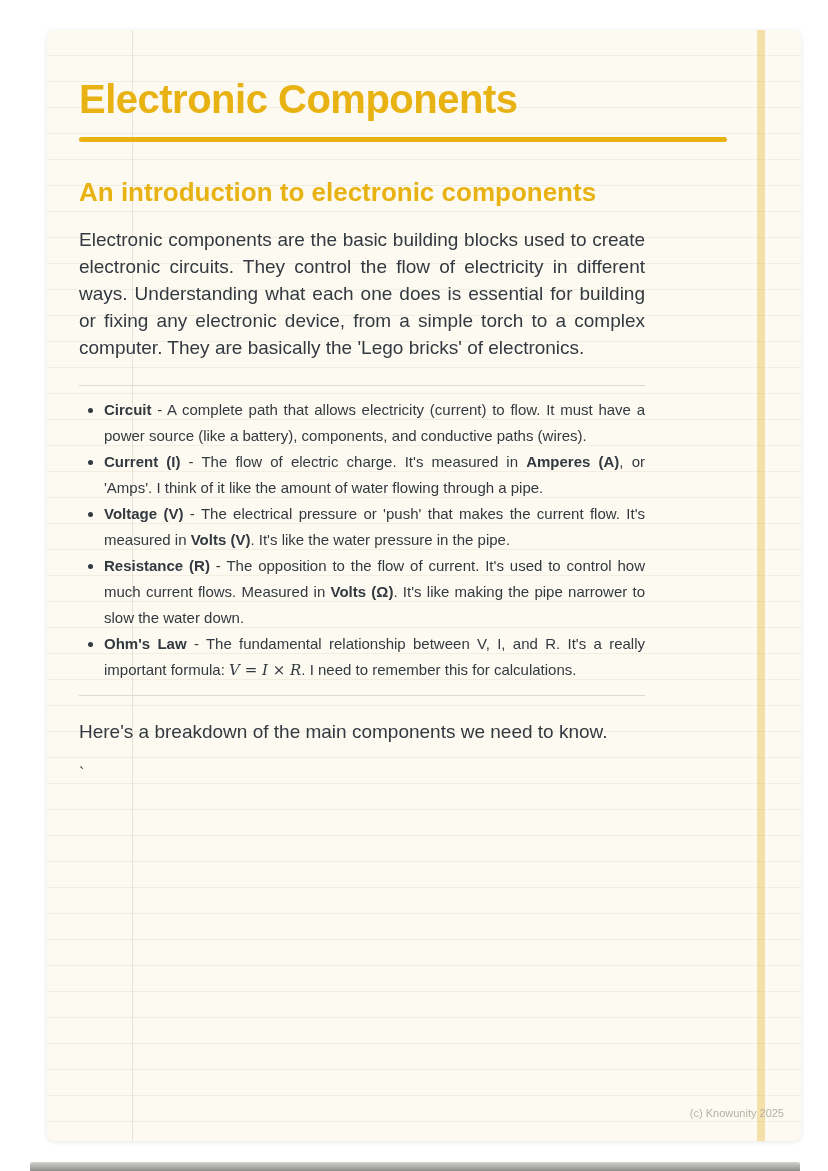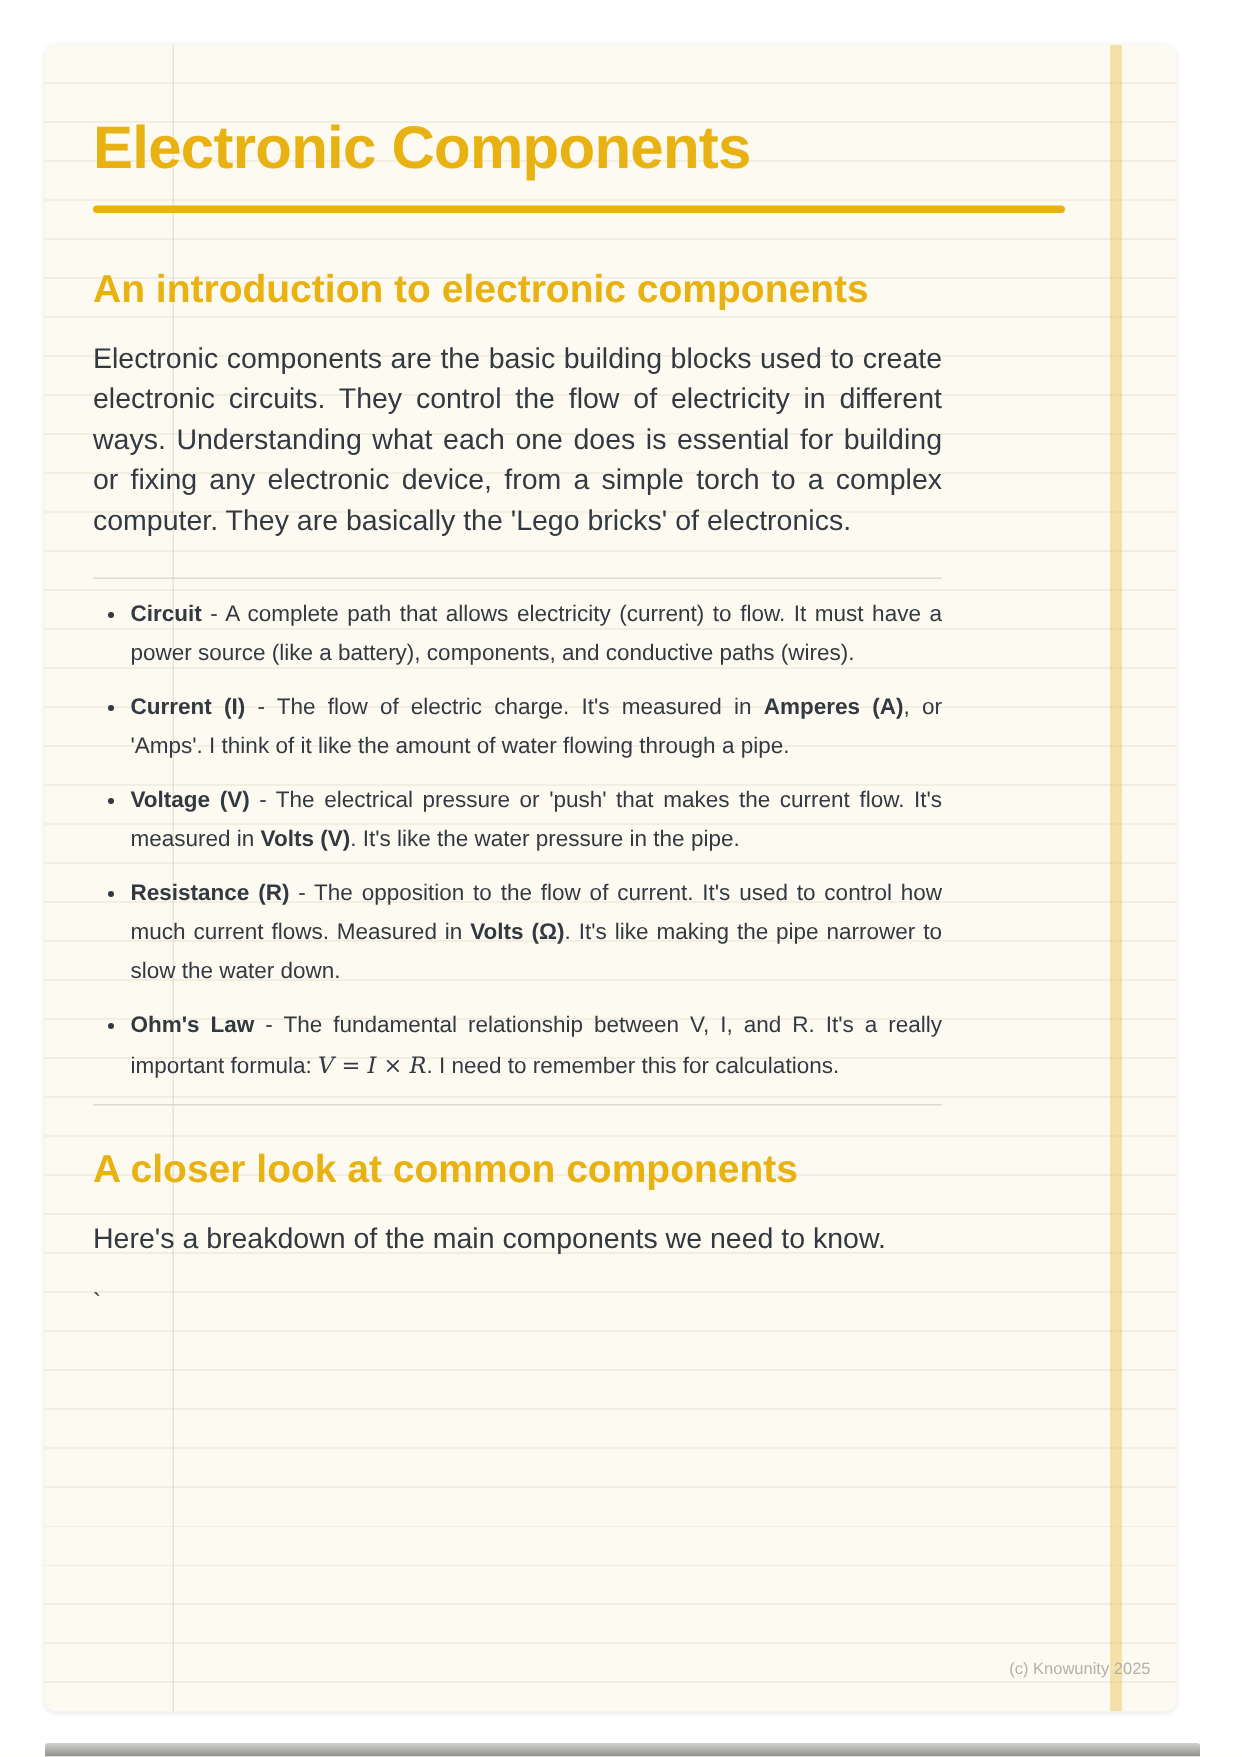--- a/index.html
+++ b/index.html
@@ -10,21 +10,21 @@
   * { margin: 0; padding: 0; box-sizing: border-box; }
   html, body { width: 828px; height: 1171px; }
   body {
     background: #ffffff;
     font-family: "Liberation Sans", sans-serif;
     position: relative;
     overflow: hidden;
   }
   .paper {
     position: absolute;
-    left: 30px; top: 30px;
+    left: 47px; top: 30px;
     width: 754px; height: 1111px;
     background: var(--paper);
     border-radius: 8px;
     box-shadow: 0 1px 5px rgba(0,0,0,0.10);
     overflow: hidden;
   }
   .ruling {
     position: absolute; inset: 0;
     background: repeating-linear-gradient(
       to bottom,
@@ -83,21 +83,20 @@
   hr.divider-2 { margin-top: 12px; }
   ul.definitions-list {
     width: 566px;
     margin-top: 11px;
     padding-left: 25px;
     color: var(--ink);
     font-size: 15px;
   }
   ul.definitions-list li {
     line-height: 26px;
-    margin-top: 10px;
     text-align: justify;
   }
   .b { font-weight: 700; }
   .math {
     font-family: "DejaVu Serif", serif;
     font-style: italic;
   }
   p.stray-char {
     margin-top: 16px;
     color: var(--ink);
@@ -138,21 +137,20 @@
     <ul class="definitions-list">
         <li><span class="b">Circuit</span><span> - A complete path that allows electricity (current) to flow. It must have a power source (like a battery), components, and conductive paths (wires).</span></li>
         <li><span class="b">Current (I)</span><span> - The flow of electric charge. It's measured in </span><span class="b">Amperes (A)</span><span>, or 'Amps'. I think of it like the amount of water flowing through a pipe.</span></li>
         <li><span class="b">Voltage (V)</span><span> - The electrical pressure or 'push' that makes the current flow. It's measured in </span><span class="b">Volts (V)</span><span>. It's like the water pressure in the pipe.</span></li>
         <li><span class="b">Resistance (R)</span><span> - The opposition to the flow of current. It's used to control how much current flows. Measured in </span><span class="b">Volts (Ω)</span><span>. It's like making the pipe narrower to slow the water down.</span></li>
         <li><span class="b">Ohm's Law</span><span> - The fundamental relationship between V, I, and R. It's a really important formula: </span><span class="math">V = I × R</span><span>. I need to remember this for calculations.</span></li>
       </ul>
 
     <hr class="section-divider divider-2">
 
-    <h2 class="section-heading h2-components">A closer look at common components</h2>
     <p class="body-text">Here's a breakdown of the main components we need to know.</p>
     <p class="stray-char">`</p>
   </div>
 
   <div class="copyright">(c) Knowunity 2025</div>
 </div>
 
 <div class="page-edge-shadow"></div>
 
 </body></html>

